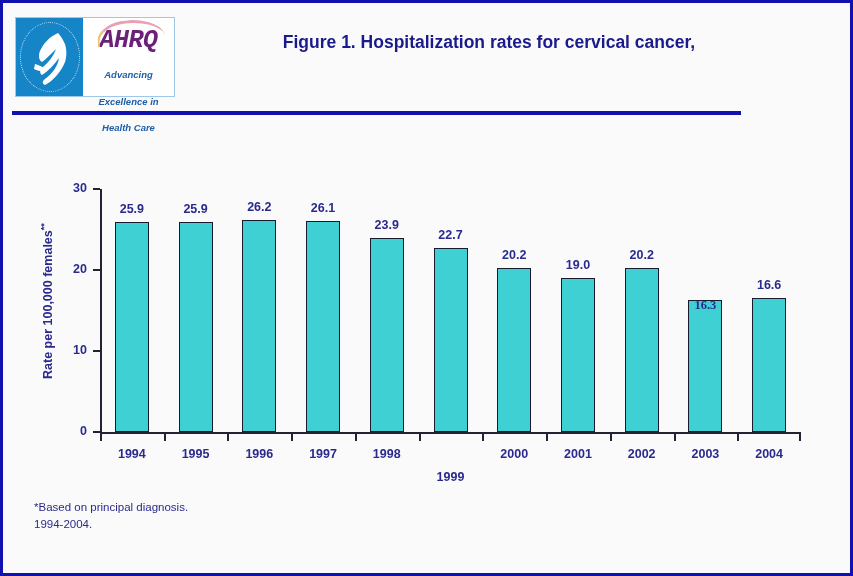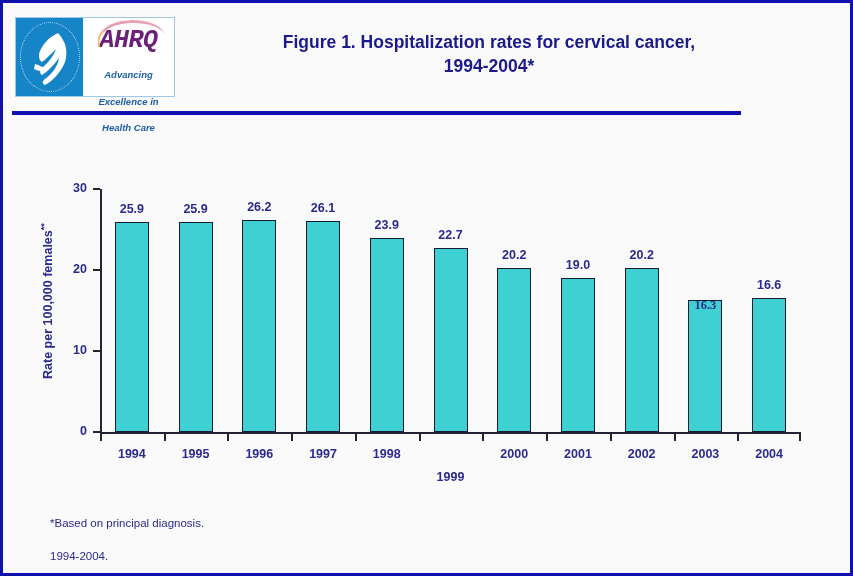--- a/index.html
+++ b/index.html
@@ -201,21 +201,21 @@
   
   #footnotes {
     position: absolute;
     left: 31px;
     top: 496px;
     width: 790px;
     color: #2a2a8e;
     font-size: 11.5px;
     line-height: 17px;
   }
-  #footnotes div { margin: 16px; }
+  #footnotes div { margin: 0; }
 </style>
 </head>
 <body>
 
 <div id="page">
 
   <div id="header">
 
     <div id="logo">
       <div class="logo-seal">
@@ -229,21 +229,20 @@
         <div class="ahrq-swoosh"></div>
         <div class="ahrq-word">AHRQ</div>
         <div class="ahrq-tag">Advancing</div>
         <div class="ahrq-tag">Excellence in</div>
         <div class="ahrq-tag">Health Care</div>
       </div>
     </div>
 
     <div id="title">
       <div>Figure 1. Hospitalization rates for cervical cancer,</div>
-      <div>1994-2004*</div>
     </div>
 
     <div id="header-rule"></div>
   </div>
 
   <div id="chart">
 
     <div id="ylabel">
       <span>Rate per 100,000 females</span><sup>**</sup>
     </div>

